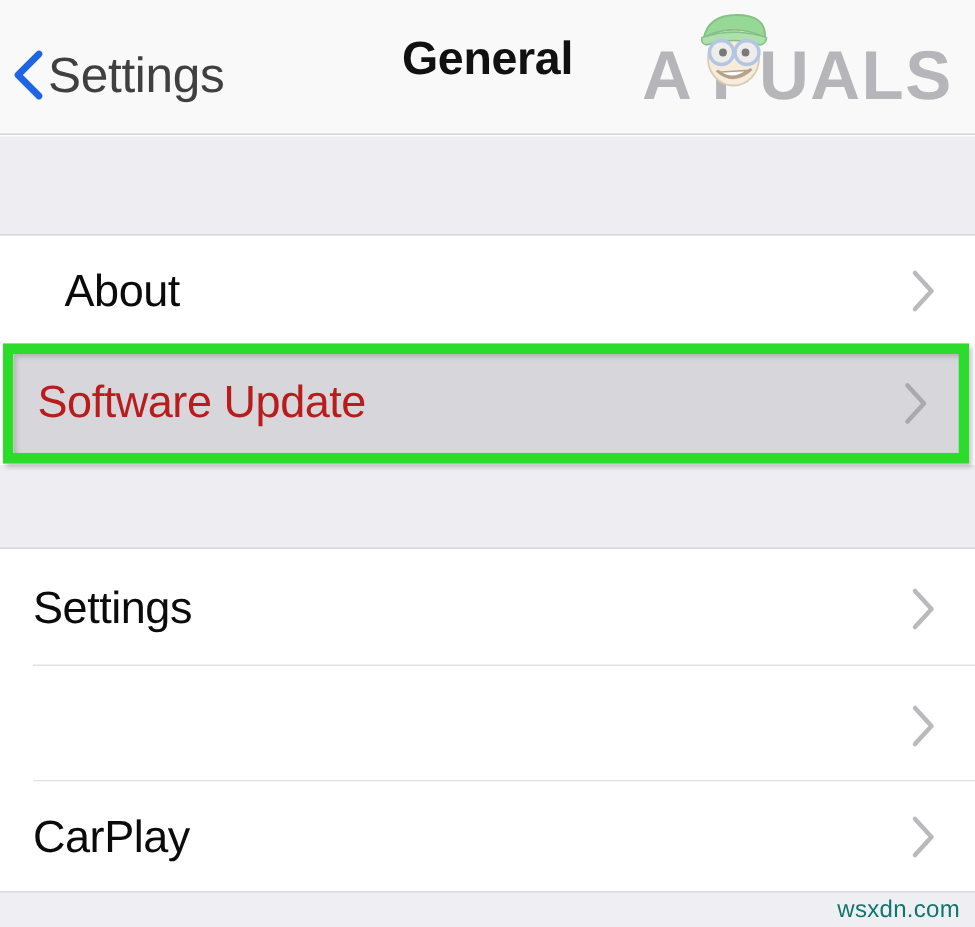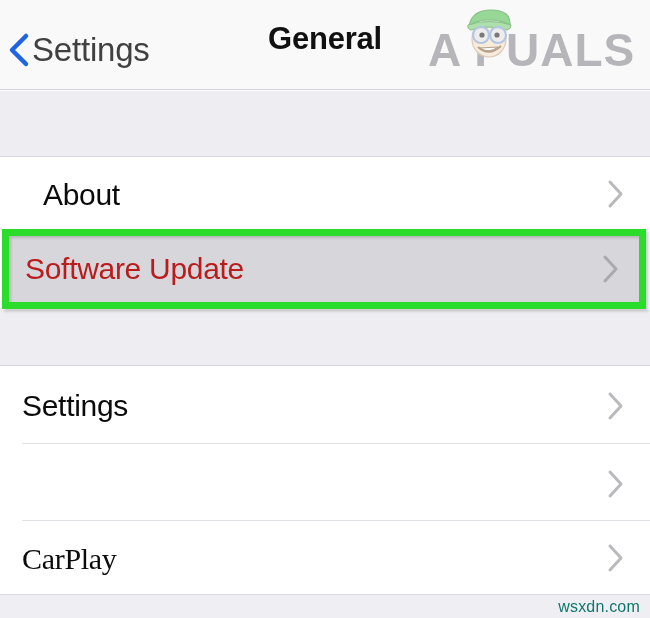--- a/index.html
+++ b/index.html
@@ -157,21 +157,21 @@
 
   
   .row-about   { top: 158px; height: 71px; }
   .row-airdrop { top: 367px; height: 77px; }
   .row-handoff { top: 444px; height: 77px; }
   .row-carplay { top: 521px; height: 73px; }
 
   .row-about   .row-label { top: 20px; margin-left: 21px; }
   .row-airdrop .row-label { top: 22px; }
   .row-handoff .row-label { top: 23px; }
-  .row-carplay .row-label { top: 21px; font-family: Liberation Serif, serif; }
+  .row-carplay .row-label { top: 21px; }
 
   .row-about   .chevron { top: 20px; }
   .row-airdrop .chevron { top: 23px; }
   .row-handoff .chevron { top: 24px; }
   .row-carplay .chevron { top: 21px; }
 
   
   .highlight-box {
     position: absolute;
     left: 2px;

